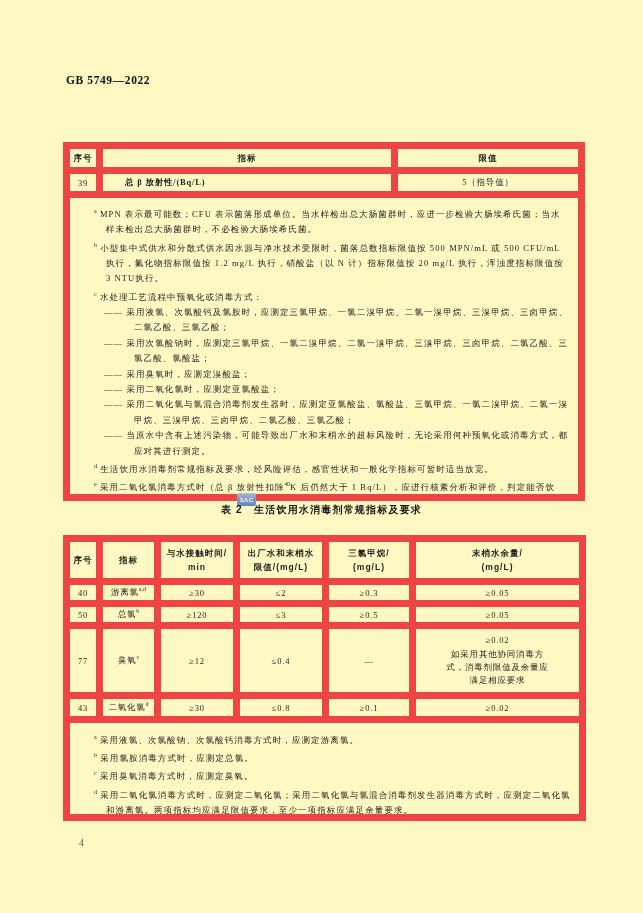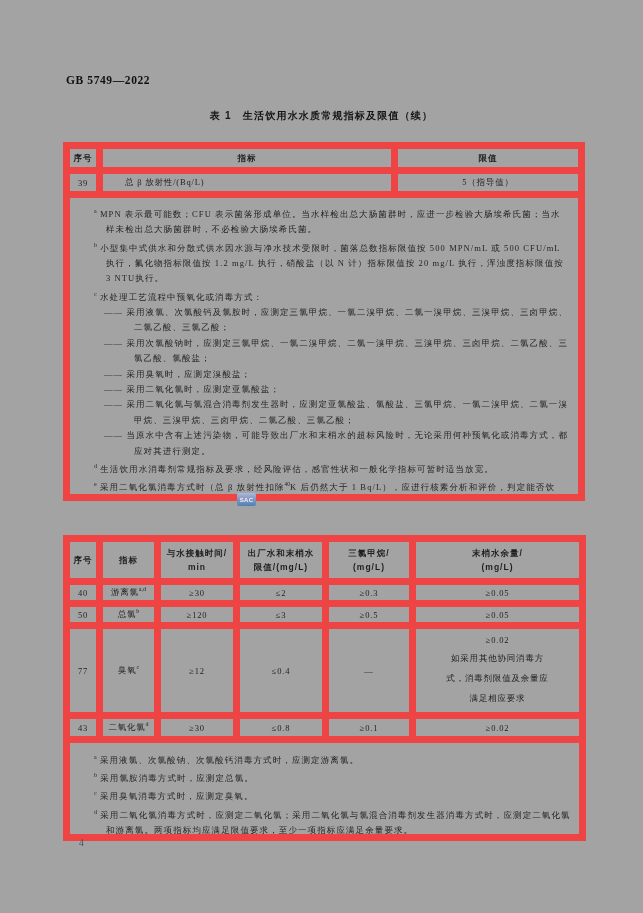--- a/index.html
+++ b/index.html
@@ -1,20 +1,20 @@
 <!DOCTYPE html>
 <html><head>
 <meta charset="utf-8">
 <style>
   html,body{margin:0;padding:0;background:#e8e8e8;}
   .page{
     position:relative;
     width:643px;height:913px;
     margin:0 auto;
-    background:#a3a3a3;
+    background:#fef9c3;
     font-family:"Liberation Serif","DejaVu Serif",serif;
     color:#1f1f1f;
     overflow:hidden;
   }
   .doc-code{
     position:absolute;top:74px;left:66px;
     font-family:"Liberation Serif","DejaVu Serif",serif;
     font-weight:bold;font-size:11.5px;letter-spacing:0.6px;color:#111;
   }
   .caption{
@@ -37,56 +37,55 @@
   th,td{
     border:7px solid #ef4444;
     font-size:8.5px;letter-spacing:0.8px;
     text-align:center;vertical-align:middle;
     padding:0;color:#1f1f1f;
   }
   th{
     font-family:"Liberation Sans","DejaVu Sans",sans-serif;
     font-weight:bold;font-size:8.5px;letter-spacing:1px;line-height:1.7;
   }
-  .cell-left{text-align:left;padding-left:22px;}
+  .cell-left{text-align:left;padding-left:22px;font-weight:bold;}
   .h-head1{height:25px;}
   .h-row1{height:24px;}
   .h-head2{height:43px;}
   .h-s{height:22px;}
   .h-l{height:63px;}
   .h-m{height:24px;}
   .notes-cell{vertical-align:top;text-align:left;}
   .notes-wrap{height:290px;overflow:hidden;padding:6px 8px 0 0;}
   .notes-wrap2{height:84px;overflow:hidden;padding:7px 8px 0 0;}
   .note{
     font-size:8.5px;line-height:15.4px;letter-spacing:1.1px;
     padding-left:36px;text-indent:-12px;color:#242424;
   }
   .note-sub{
     font-size:8.5px;line-height:15.4px;letter-spacing:1.1px;
     padding-left:64px;text-indent:-30px;color:#242424;
   }
   sup.mk{font-size:6px;vertical-align:super;letter-spacing:0;}
   sup.iso{font-size:5.5px;vertical-align:super;letter-spacing:0;}
   .ind-sup{font-size:6px;vertical-align:super;letter-spacing:0;}
-  .wrap-narrow{display:inline-block;max-width:106px;line-height:20px;text-align:center;}
+  .wrap-narrow{display:inline-block;max-width:106px;line-height:13px;text-align:center;}
   .tap-cell{line-height:15px;padding:4px 0;}
   .page-num{
     position:absolute;top:838px;left:79px;
     font-size:9.5px;color:#46505e;letter-spacing:0.5px;
   }
 </style>
 </head>
 <body>
 
 <div class="page">
 
   <div class="doc-code">GB 5749—2022</div>
 
-  <div class="caption cap1">表 1　生活饮用水水质常规指标及限值（续）</div>
 
   <table class="t1">
     <colgroup>
         <col style="width:33px">
         <col style="width:295px">
         <col style="width:187px">
       </colgroup>
     <tbody>
         <tr class="h-head1">
       <th>序号</th>
@@ -114,20 +113,21 @@
           <div class="note"><sup class="mk">e</sup> <span>采用二氧化氯消毒方式时（总 β 放射性扣除</span><sup class="iso">40</sup><span>K 后仍然大于 1 Bq/L），应进行核素分析和评价，判定能否饮用。</span></div>
         </div>
       </td>
     </tr>
   </tbody>
     </table>
 
   <div class="watermark">
       <span>SAC</span>
     </div>
+  <div class="caption cap2">表 2　生活饮用水消毒剂常规指标及要求</div>
 
   <table class="t2">
     <colgroup>
         <col style="width:33px">
         <col style="width:58px">
         <col style="width:79px">
         <col style="width:89px">
         <col style="width:87px">
         <col style="width:170px">
       </colgroup>

